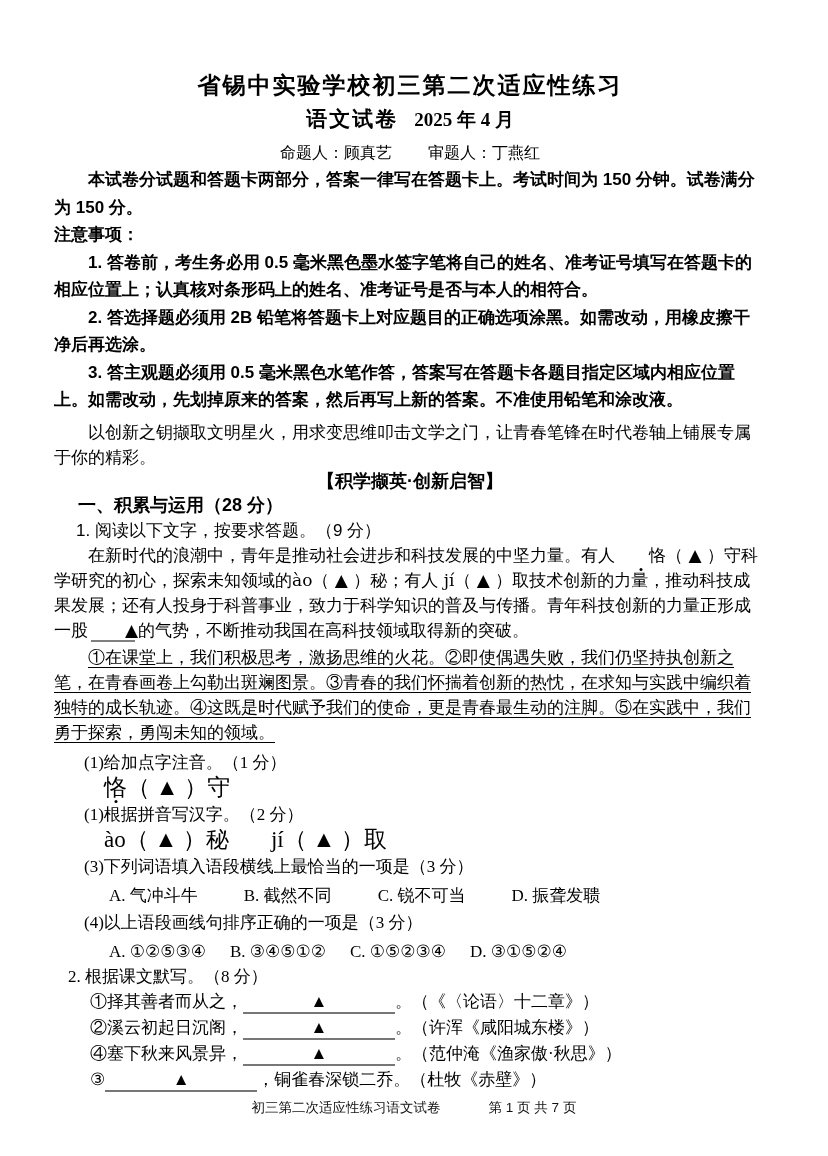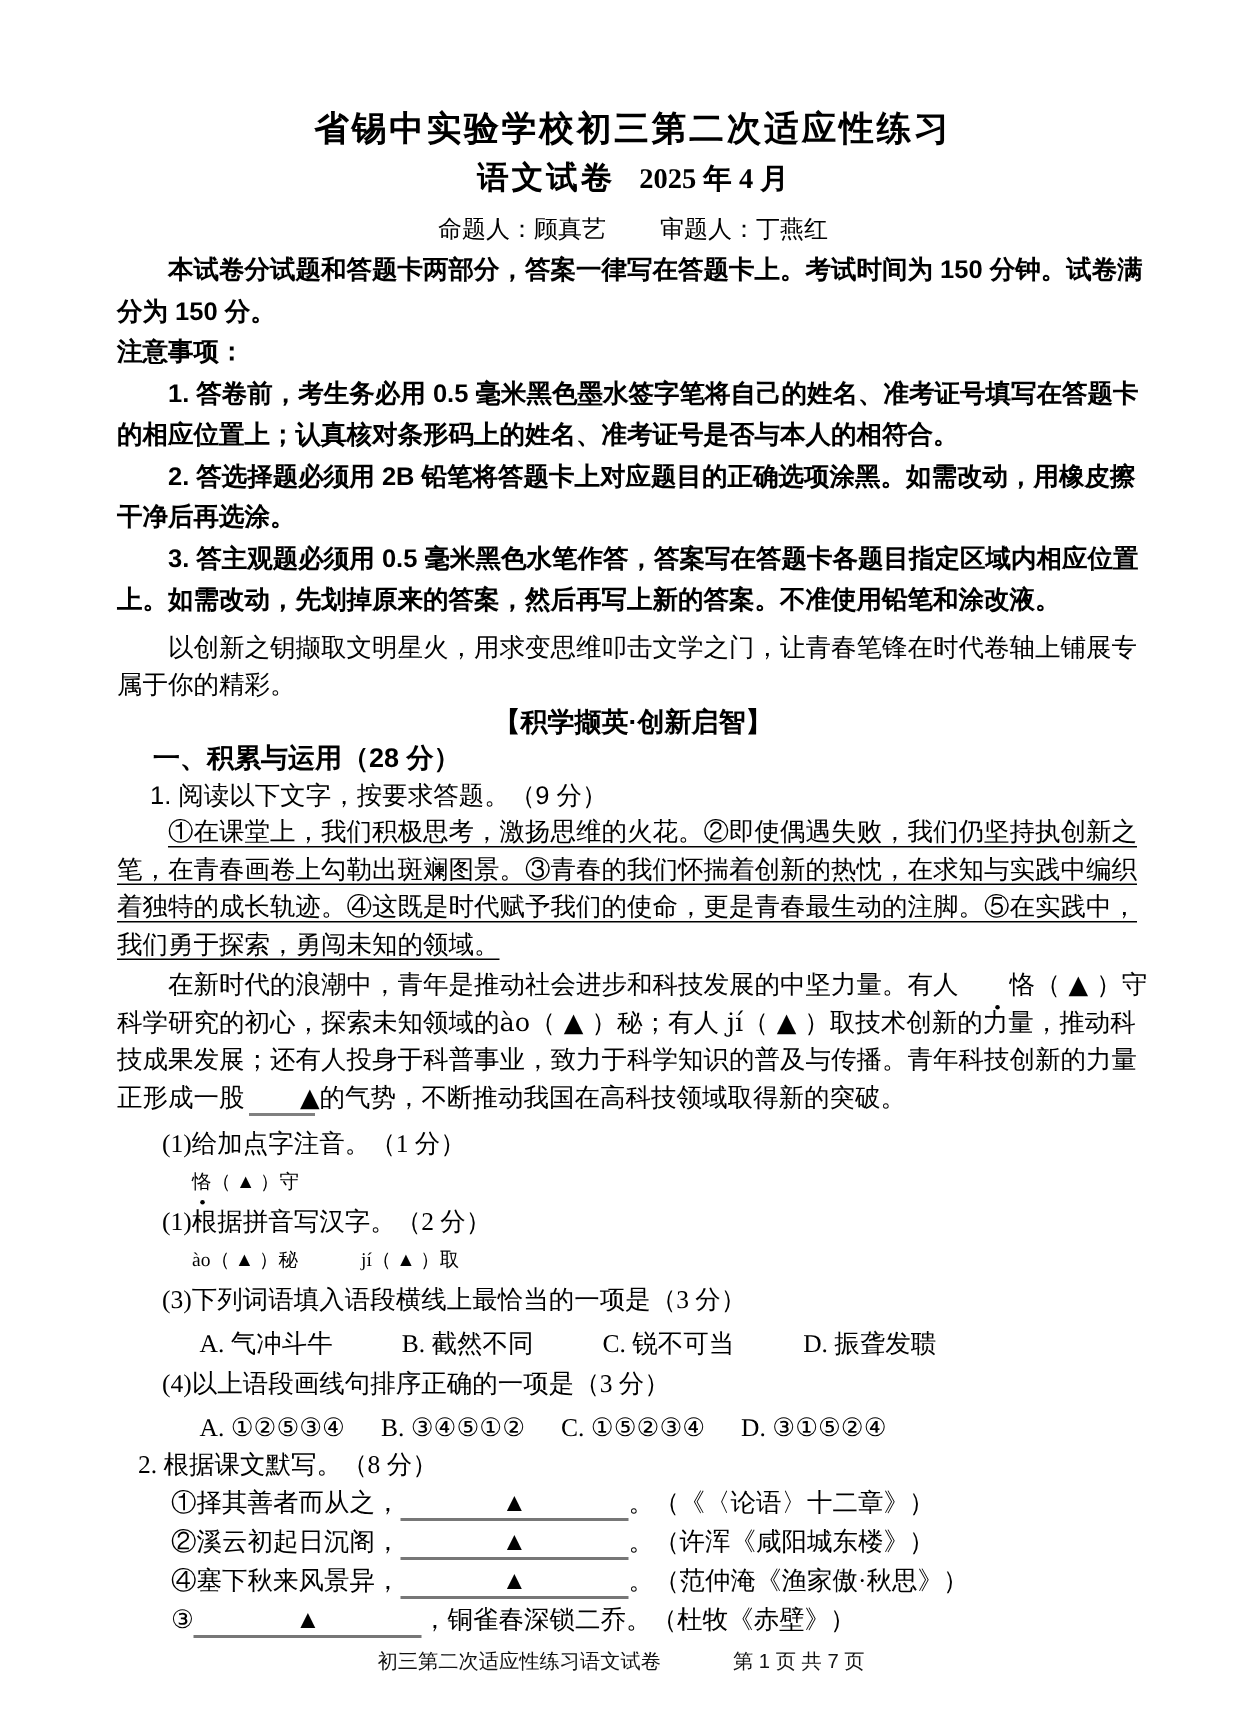--- a/index.html
+++ b/index.html
@@ -2,21 +2,21 @@
 <html><head>
 <meta charset="utf-8">
 <style>
   html,body{margin:0;padding:0;background:#ffffff;}
   .page{
     position:relative;
     width:828px;height:1156px;
     margin:0 auto;
     background:#ffffff;color:#000;
     box-sizing:border-box;
-    padding:72px 62px 0 78px;
+    padding:72px 62px 0 54px;
     overflow:hidden;
   }
   
   .hei{font-family:"Liberation Sans","DejaVu Sans",sans-serif;}
   .song{font-family:"Liberation Serif","DejaVu Serif",serif;}
   .kai{font-family:"DejaVu Serif","Liberation Serif",serif;}
 
   
   .t1{font-size:23px;font-weight:bold;text-align:center;line-height:26px;letter-spacing:2px;}
   .t2{text-align:center;margin-top:6px;line-height:30px;}
@@ -51,21 +51,21 @@
   
   .dotc{position:relative;display:inline-block;}
   .dotc::after{
     content:"";position:absolute;left:50%;bottom:-3px;
     width:3px;height:3px;background:#000;border-radius:50%;
     transform:translateX(-50%);
   }
 
   .subq{margin:2px 0 0 30px;font-size:17px;line-height:25px;}
   .subq.sp{margin-top:5px;}
-  .ansline{margin:0 0 0 50px;font-size:13px;line-height:25px;}
+  .ansline{margin:0 0 0 50px;font-size:23px;line-height:25px;}
   .ansline .gapspan{display:inline-block;width:42px;}
 
   .options{margin:4px 0 0 55px;font-size:17px;line-height:25px;display:flex;}
   .options.wide span{margin-right:46px;}
   .options.narrow span{margin-right:24px;}
   .options span:last-child{margin-right:0;}
 
   .q2-heading{margin:0 0 0 14px;font-size:17px;line-height:25px;}
 
   .mx{margin:0 0 0 36px;font-size:17px;line-height:26px;}
@@ -99,23 +99,23 @@
     <p class="ind">3. 答主观题必须用 0.5 毫米黑色水笔作答，答案写在答题卡各题目指定区域内相应位置上。如需改动，先划掉原来的答案，然后再写上新的答案。不准使用铅笔和涂改液。</p>
   </div>
 
   <p class="leadin kai">以创新之钥撷取文明星火，用求变思维叩击文学之门，让青春笔锋在时代卷轴上铺展专属于你的精彩。</p>
 
   <div class="banner hei">【积学撷英·创新启智】</div>
 
   <div class="sec-heading hei">一、积累与运用（28 分）</div>
   <div class="q1-heading hei">1. 阅读以下文字，按要求答题。（9 分）</div>
 
+  <p class="passage kai"><span>在新时代的浪潮中，青年是推动社会进步和科技发展的中坚力量。有人</span><span class="dotc">恪</span><span>（ ▲ ）守科学研究的初心，探索未知领域的ào（ ▲ ）秘；有人 jí（ ▲ ）取技术创新的力量，推动科技成果发展；还有人投身于科普事业，致力于科学知识的普及与传播。青年科技创新的力量正形成一股</span><span class="ublank">▲</span><span>的气势，不断推动我国在高科技领域取得新的突破。</span></p>
+
   <p class="passage kai ul">①在课堂上，我们积极思考，激扬思维的火花。②即使偶遇失败，我们仍坚持执创新之笔，在青春画卷上勾勒出斑斓图景。③青春的我们怀揣着创新的热忱，在求知与实践中编织着独特的成长轨迹。④这既是时代赋予我们的使命，更是青春最生动的注脚。⑤在实践中，我们勇于探索，勇闯未知的领域。</p>
-
-  <p class="passage kai"><span>在新时代的浪潮中，青年是推动社会进步和科技发展的中坚力量。有人</span><span class="dotc">恪</span><span>（ ▲ ）守科学研究的初心，探索未知领域的ào（ ▲ ）秘；有人 jí（ ▲ ）取技术创新的力量，推动科技成果发展；还有人投身于科普事业，致力于科学知识的普及与传播。青年科技创新的力量正形成一股</span><span class="ublank">▲</span><span>的气势，不断推动我国在高科技领域取得新的突破。</span></p>
 
   <div class="subq song sp">(1)给加点字注音。（1 分）</div>
   <div class="ansline song"><span class="dotc">恪</span><span>（ ▲ ）守</span></div>
 
   <div class="subq song">(1)根据拼音写汉字。（2 分）</div>
   <div class="ansline song"><span>ào（ ▲ ）秘</span><span class="gapspan"></span><span>jí（ ▲ ）取</span></div>
 
   <div class="subq song">(3)下列词语填入语段横线上最恰当的一项是（3 分）</div>
   <div class="options wide song">
       <span>A. 气冲斗牛</span>

